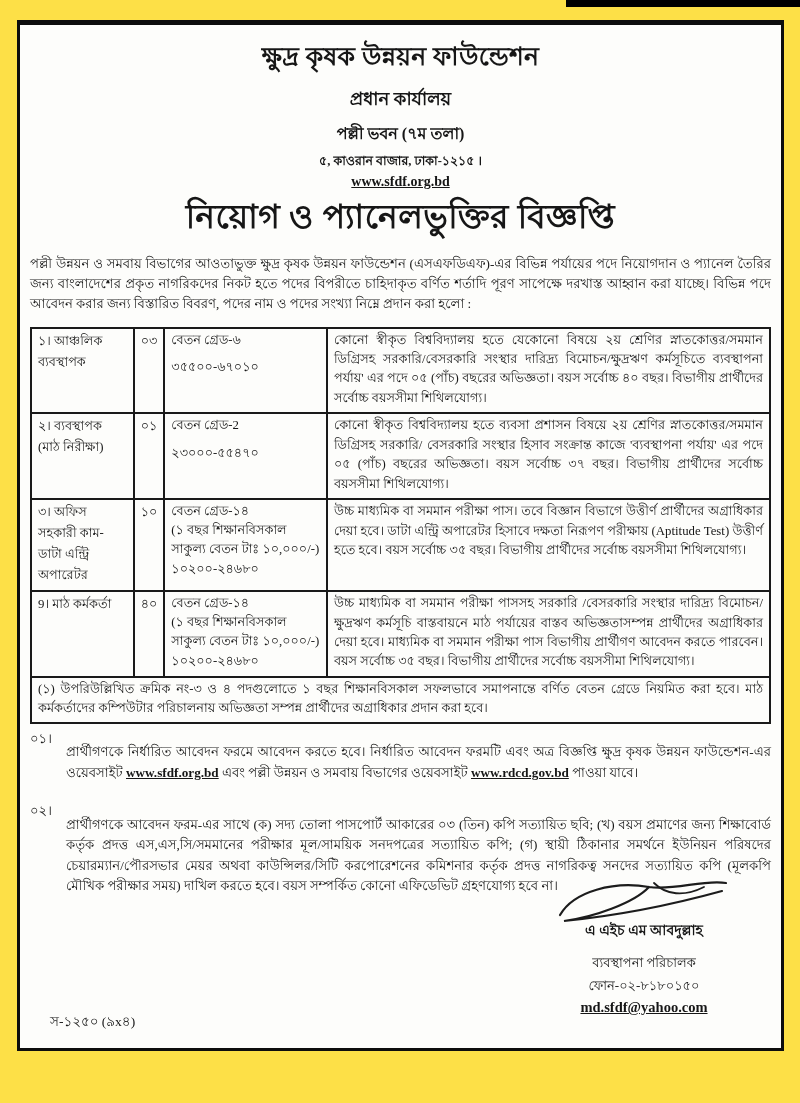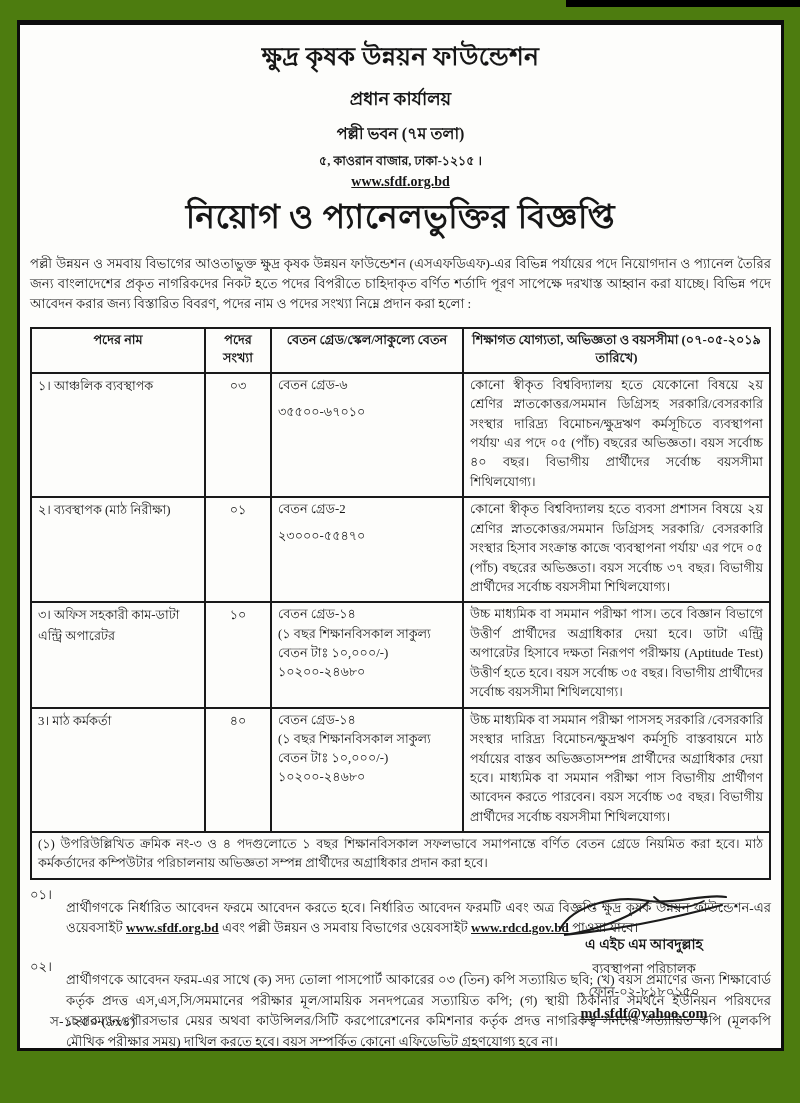--- a/index.html
+++ b/index.html
@@ -4,21 +4,21 @@
 <style>
   html,body { margin:0; padding:0; }
   body {
     font-family: "Liberation Serif", "DejaVu Serif", serif;
     color:#161616;
     background:#e9e9e7;
   }
   .page {
     position:relative;
     width:800px; height:1103px;
-    background:#4d7c0f;
+    background:#fde047;
     overflow:hidden;
     margin:0 auto;
   }
   .artifact-bar {
     position:absolute; top:0; left:566px; width:234px; height:7px;
     background:#000;
   }
   .doc {
     position:absolute; left:17px; top:20px;
     width:767px; height:1031px;
@@ -56,26 +56,26 @@
   td.qual  { text-align:justify; line-height:1.52; }
   td.pay div { line-height:1.5; }
   td.pay .pay2 { margin-top:8px; }
   tr.note-row td { line-height:1.5; text-align:justify; }
   .conditions-title { font-size:13.8px; font-weight:bold; margin-top:7px; }
   .cond-row { display:flex; margin-top:5px; }
   .cond-num { flex:none; width:36px; font-size:13.2px; line-height:1.55; }
   .cond-text { flex:1; font-size:13.2px; line-height:1.55; text-align:justify; }
   .ulink { font-weight:bold; text-decoration:underline; }
   .signature {
-    position:absolute; right:22px; bottom:26px;
+    position:absolute; right:22px; bottom:32px;
     width:230px; text-align:center;
   }
   .sig-flourish { display:block; margin:0 auto -10px auto; }
   .sig-name  { font-size:14px; font-weight:bold; }
-  .sig-title { font-size:13px; margin-top:2px; }
+  .sig-title { font-size:13px; margin-top:10px; }
   .sig-phone { font-size:13px; margin-top:2px; }
   .sig-email { font-size:14.5px; font-weight:bold; text-decoration:underline; margin-top:2px; }
   .footer-code {
     position:absolute; left:30px; bottom:14px; font-size:13.5px;
   }
 </style>
 </head>
 <body>
 
 <div class="page">
@@ -90,26 +90,20 @@
     <div class="center address">৫, কাওরান বাজার, ঢাকা-১২১৫ ।</div>
     <div class="center">
       <span class="website">www.sfdf.org.bd</span>
     </div>
     <div class="center notice-title">নিয়োগ ও প্যানেলভুক্তির বিজ্ঞপ্তি</div>
 
     <p class="intro">পল্লী উন্নয়ন ও সমবায় বিভাগের আওতাভুক্ত ক্ষুদ্র কৃষক উন্নয়ন ফাউন্ডেশন (এসএফডিএফ)-এর বিভিন্ন পর্যায়ের পদে নিয়োগদান ও প্যানেল তৈরির জন্য বাংলাদেশের প্রকৃত নাগরিকদের নিকট হতে পদের বিপরীতে চাহিদাকৃত বর্ণিত শর্তাদি পূরণ সাপেক্ষে দরখাস্ত আহ্বান করা যাচ্ছে। বিভিন্ন পদে আবেদন করার জন্য বিস্তারিত বিবরণ, পদের নাম ও পদের সংখ্যা নিম্নে প্রদান করা হলো :</p>
 
     <table class="posts">
       <tbody>
-          <tr>
-        <th class="col-post">পদের নাম</th>
-        <th class="col-count">পদের সংখ্যা</th>
-        <th class="col-pay">বেতন গ্রেড/স্কেল/সাকুল্যে বেতন</th>
-        <th>শিক্ষাগত যোগ্যতা, অভিজ্ঞতা ও বয়সসীমা (০৭-০৫-২০১৯ তারিখে)</th>
-      </tr>
 
       <tr>
         <td>১। আঞ্চলিক ব্যবস্থাপক</td>
         <td class="count">০৩</td>
         <td class="pay">
           <div>বেতন গ্রেড-৬</div>
           <div class="pay2">৩৫৫০০-৬৭০১০</div>
         </td>
         <td class="qual">কোনো স্বীকৃত বিশ্ববিদ্যালয় হতে যেকোনো বিষয়ে ২য় শ্রেণির স্নাতকোত্তর/সমমান ডিগ্রিসহ সরকারি/বেসরকারি সংস্থার দারিদ্র্য বিমোচন/ক্ষুদ্রঋণ কর্মসূচিতে ব্যবস্থাপনা পর্যায়' এর পদে ০৫ (পাঁচ) বছরের অভিজ্ঞতা। বয়স সর্বোচ্চ ৪০ বছর। বিভাগীয় প্রার্থীদের সর্বোচ্চ বয়সসীমা শিথিলযোগ্য।</td>
       </tr>
@@ -128,21 +122,21 @@
         <td>৩। অফিস সহকারী কাম-ডাটা এন্ট্রি অপারেটর</td>
         <td class="count">১০</td>
         <td class="pay">
           <div>বেতন গ্রেড-১৪</div>
           <div>(১ বছর শিক্ষানবিসকাল সাকুল্য বেতন টাঃ ১০,০০০/-) ১০২০০-২৪৬৮০</div>
         </td>
         <td class="qual">উচ্চ মাধ্যমিক বা সমমান পরীক্ষা পাস। তবে বিজ্ঞান বিভাগে উত্তীর্ণ প্রার্থীদের অগ্রাধিকার দেয়া হবে। ডাটা এন্ট্রি অপারেটর হিসাবে দক্ষতা নিরূপণ পরীক্ষায় (Aptitude Test) উত্তীর্ণ হতে হবে। বয়স সর্বোচ্চ ৩৫ বছর। বিভাগীয় প্রার্থীদের সর্বোচ্চ বয়সসীমা শিথিলযোগ্য।</td>
       </tr>
 
       <tr>
-        <td>3। মাঠ কর্মকর্তা</td>
+        <td>9। মাঠ কর্মকর্তা</td>
         <td class="count">৪০</td>
         <td class="pay">
           <div>বেতন গ্রেড-১৪</div>
           <div>(১ বছর শিক্ষানবিসকাল সাকুল্য বেতন টাঃ ১০,০০০/-) ১০২০০-২৪৬৮০</div>
         </td>
         <td class="qual">উচ্চ মাধ্যমিক বা সমমান পরীক্ষা পাসসহ সরকারি /বেসরকারি সংস্থার দারিদ্র্য বিমোচন/ক্ষুদ্রঋণ কর্মসূচি বাস্তবায়নে মাঠ পর্যায়ের বাস্তব অভিজ্ঞতাসম্পন্ন প্রার্থীদের অগ্রাধিকার দেয়া হবে। মাধ্যমিক বা সমমান পরীক্ষা পাস বিভাগীয় প্রার্থীগণ আবেদন করতে পারবেন। বয়স সর্বোচ্চ ৩৫ বছর। বিভাগীয় প্রার্থীদের সর্বোচ্চ বয়সসীমা শিথিলযোগ্য।</td>
       </tr>
 
       <tr class="note-row">
         <td colspan="4">(১) উপরিউল্লিখিত ক্রমিক নং-৩ ও ৪ পদগুলোতে ১ বছর শিক্ষানবিসকাল সফলভাবে সমাপনান্তে বর্ণিত বেতন গ্রেডে নিয়মিত করা হবে। মাঠ কর্মকর্তাদের কম্পিউটার পরিচালনায় অভিজ্ঞতা সম্পন্ন প্রার্থীদের অগ্রাধিকার প্রদান করা হবে।</td>

